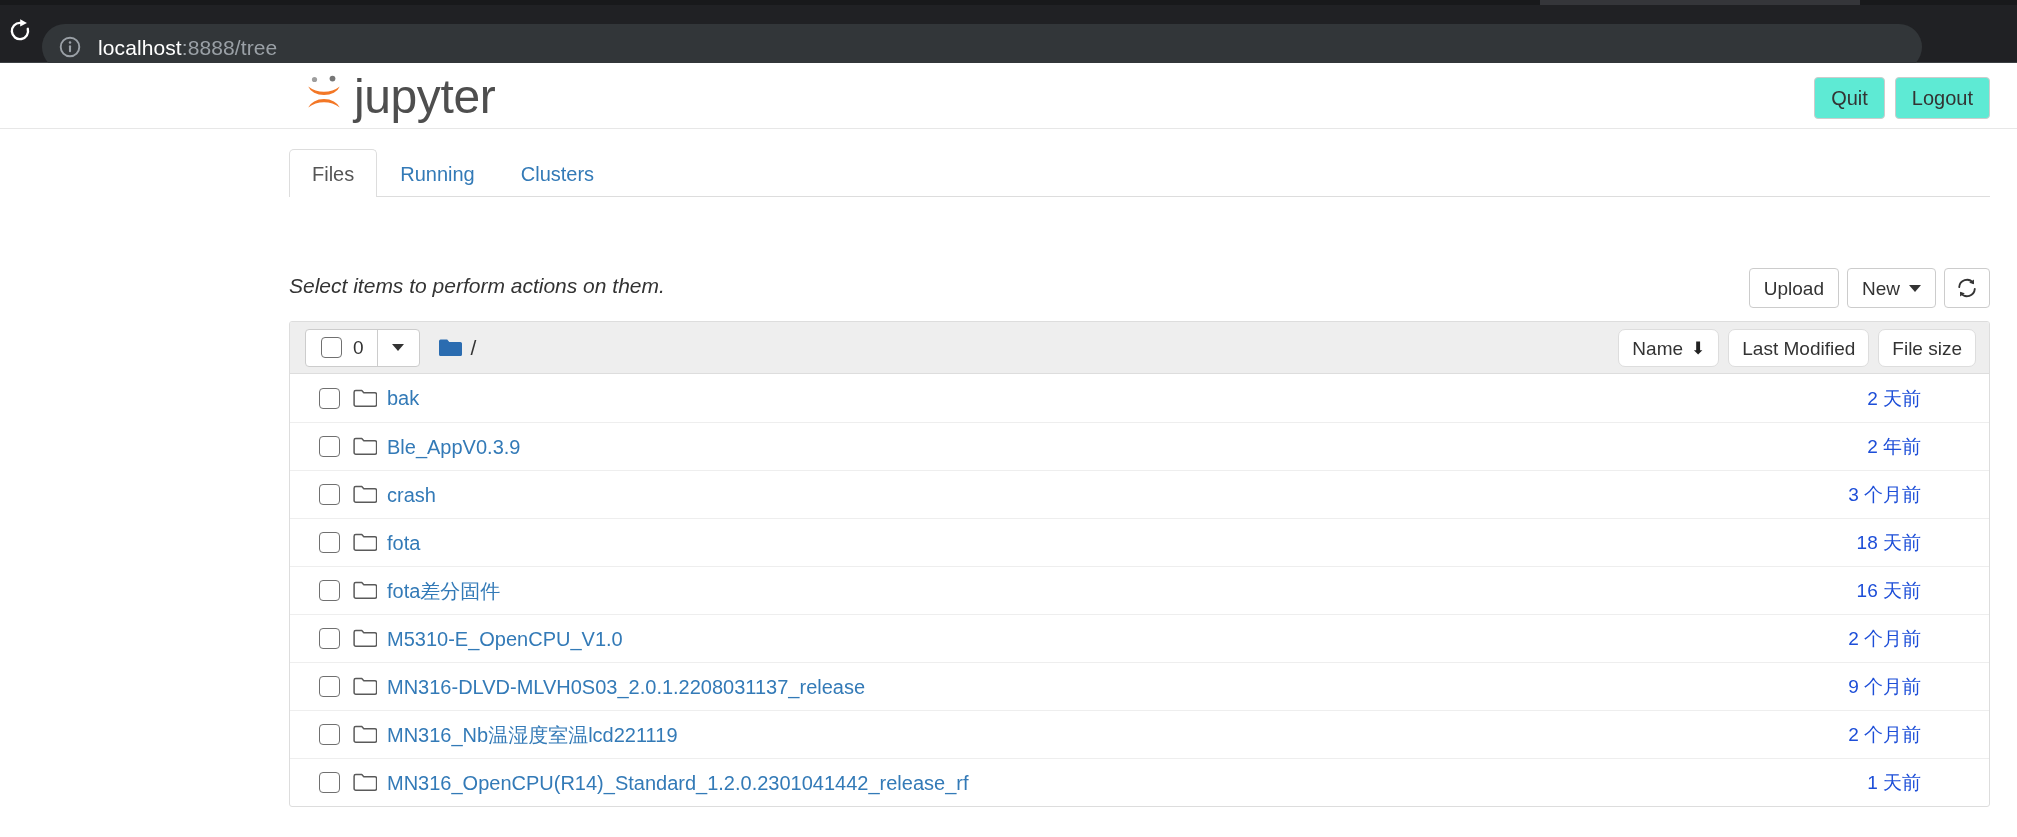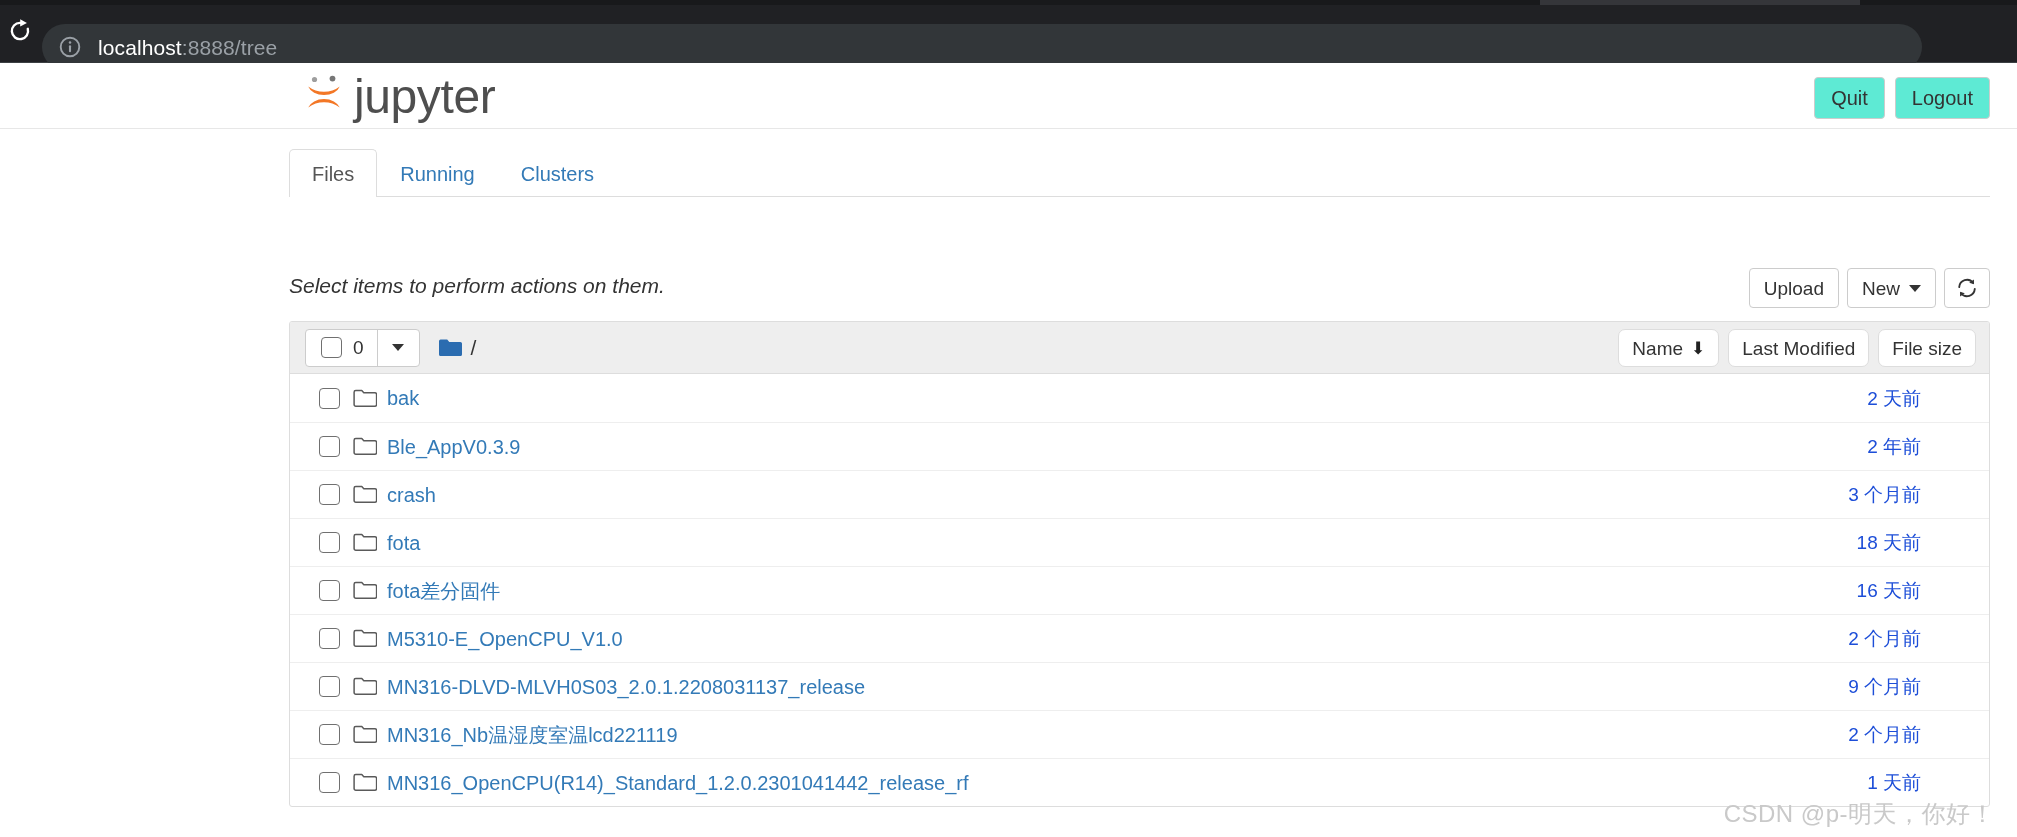--- a/index.html
+++ b/index.html
@@ -572,14 +572,13 @@
             <svg width="24" height="19" viewBox="0 0 24 19">
               <path d="M1.1 3.3 a1.7 1.7 0 0 1 1.7 -1.7 h6.0 l2.0 2.2 h11.1 a1.7 1.7 0 0 1 1.7 1.7 v10.0 a1.7 1.7 0 0 1 -1.7 1.7 h-19.1 a1.7 1.7 0 0 1 -1.7 -1.7 z" fill="none" stroke="#5a5a5a" stroke-width="1.5" stroke-linejoin="round"></path>
             </svg>
           </span>
           <span class="row-name">MN316_OpenCPU(R14)_Standard_1.2.0.2301041442_release_rf</span>
           <span class="row-modified">1 天前</span>
         </div>
       </div>
   </div>
 
-  <div id="watermark">CSDN @p-明天，你好！</div>
 </div>
 
 </body></html>

